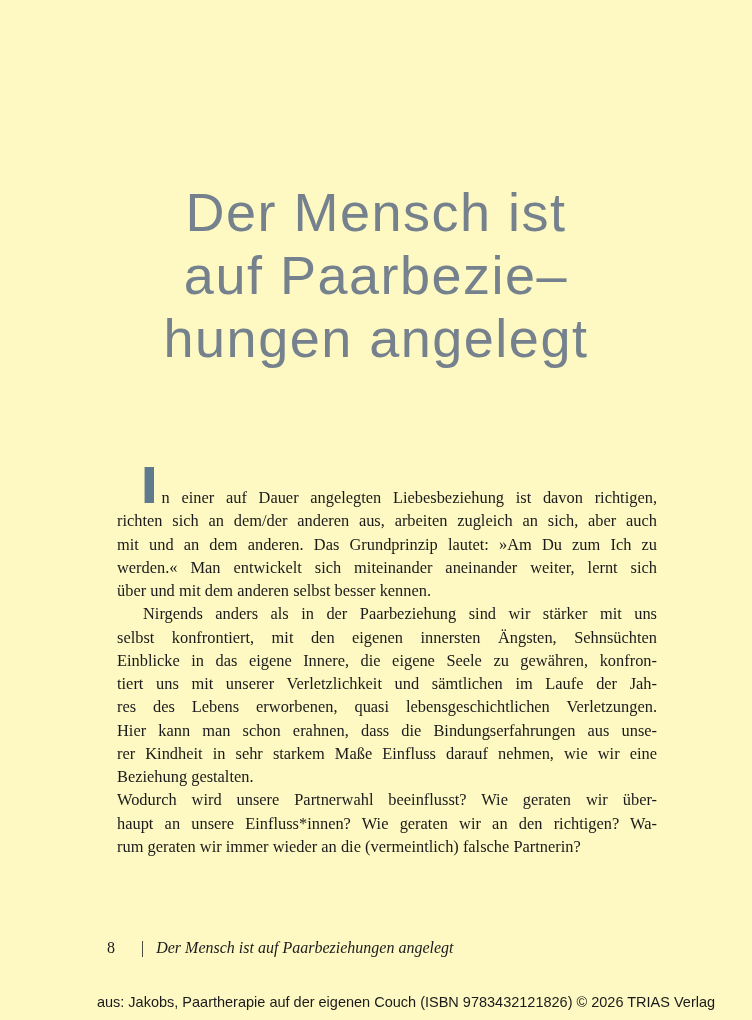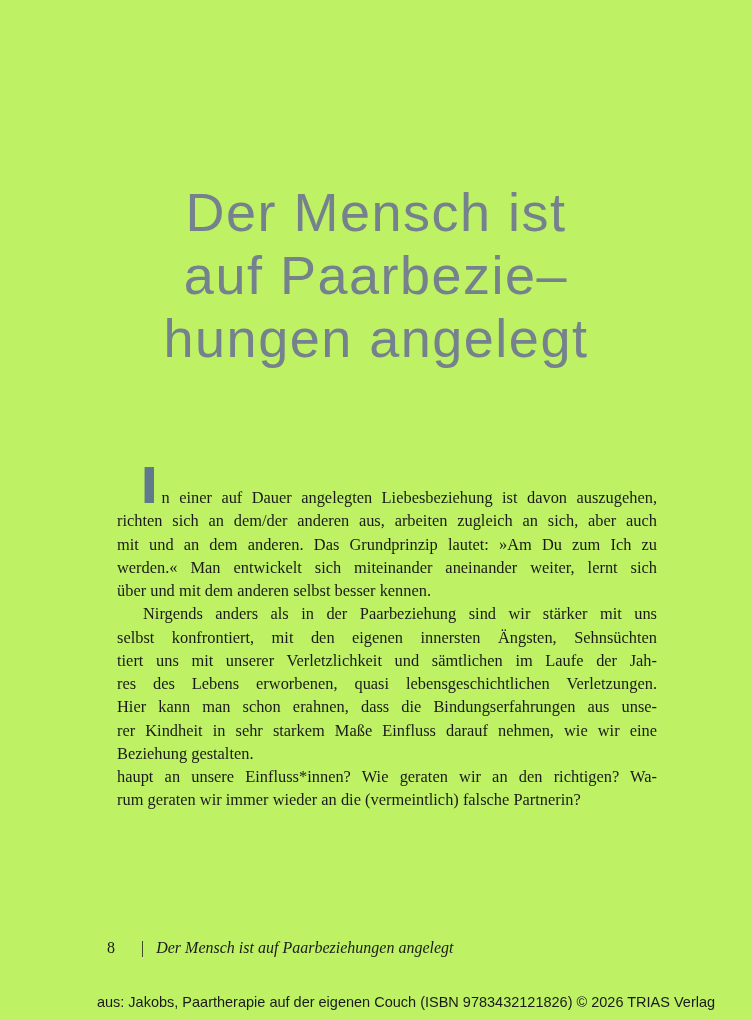--- a/index.html
+++ b/index.html
@@ -4,21 +4,21 @@
 <style>
   html, body {
     margin: 0;
     padding: 0;
     background: #ffffff;
   }
   .page {
     position: relative;
     width: 752px;
     height: 1020px;
-    background: #bef264;
+    background: #fef9c3;
     overflow: hidden;
     font-family: "Liberation Serif", serif;
   }
   .chapter-title {
     position: absolute;
     top: 181px;
     left: 96px;
     width: 560px;
     margin: 0;
     text-align: center;
@@ -100,38 +100,40 @@
 
   <h1 class="chapter-title">
     <div>Der Mensch ist</div>
     <div>auf Paarbezie–</div>
     <div>hungen angelegt</div>
   </h1>
 
   <div class="bodycol">
 
     <div class="para">
-      <div class="jline ind1"><span class="initial">I</span><span>n einer auf Dauer angelegten Liebesbeziehung ist davon auszugehen,</span></div>
+      <div class="jline ind1"><span class="initial">I</span><span>n einer auf Dauer angelegten Liebesbeziehung ist davon richtigen,</span></div>
       <div class="jline">richten sich an dem/der anderen aus, arbeiten zugleich an sich, aber auch</div>
       <div class="jline">mit und an dem anderen. Das Grundprinzip lautet: »Am Du zum Ich zu</div>
       <div class="jline">werden.« Man entwickelt sich miteinander aneinander weiter, lernt sich</div>
       <div class="jline lastline">über und mit dem anderen selbst besser kennen.</div>
     </div>
 
     <div class="para">
       <div class="jline ind">Nirgends anders als in der Paarbeziehung sind wir stärker mit uns</div>
       <div class="jline">selbst konfrontiert, mit den eigenen innersten Ängsten, Sehnsüchten</div>
+      <div class="jline">Einblicke in das eigene Innere, die eigene Seele zu gewähren, konfron-</div>
       <div class="jline">tiert uns mit unserer Verletzlichkeit und sämtlichen im Laufe der Jah-</div>
       <div class="jline">res des Lebens erworbenen, quasi lebensgeschichtlichen Verletzungen.</div>
       <div class="jline">Hier kann man schon erahnen, dass die Bindungserfahrungen aus unse-</div>
       <div class="jline">rer Kindheit in sehr starkem Maße Einfluss darauf nehmen, wie wir eine</div>
       <div class="jline lastline">Beziehung gestalten.</div>
     </div>
 
     <div class="para">
+      <div class="jline">Wodurch wird unsere Partnerwahl beeinflusst? Wie geraten wir über-</div>
       <div class="jline">haupt an unsere Einfluss*innen? Wie geraten wir an den richtigen? Wa-</div>
       <div class="jline lastline">rum geraten wir immer wieder an die (vermeintlich) falsche Partnerin?</div>
     </div>
 
   </div>
 
   <div class="pagefooter">
     <span class="folio">8</span><span class="footer-sep">|</span><span class="running-title">Der Mensch ist auf Paarbeziehungen angelegt</span>
   </div>
 

